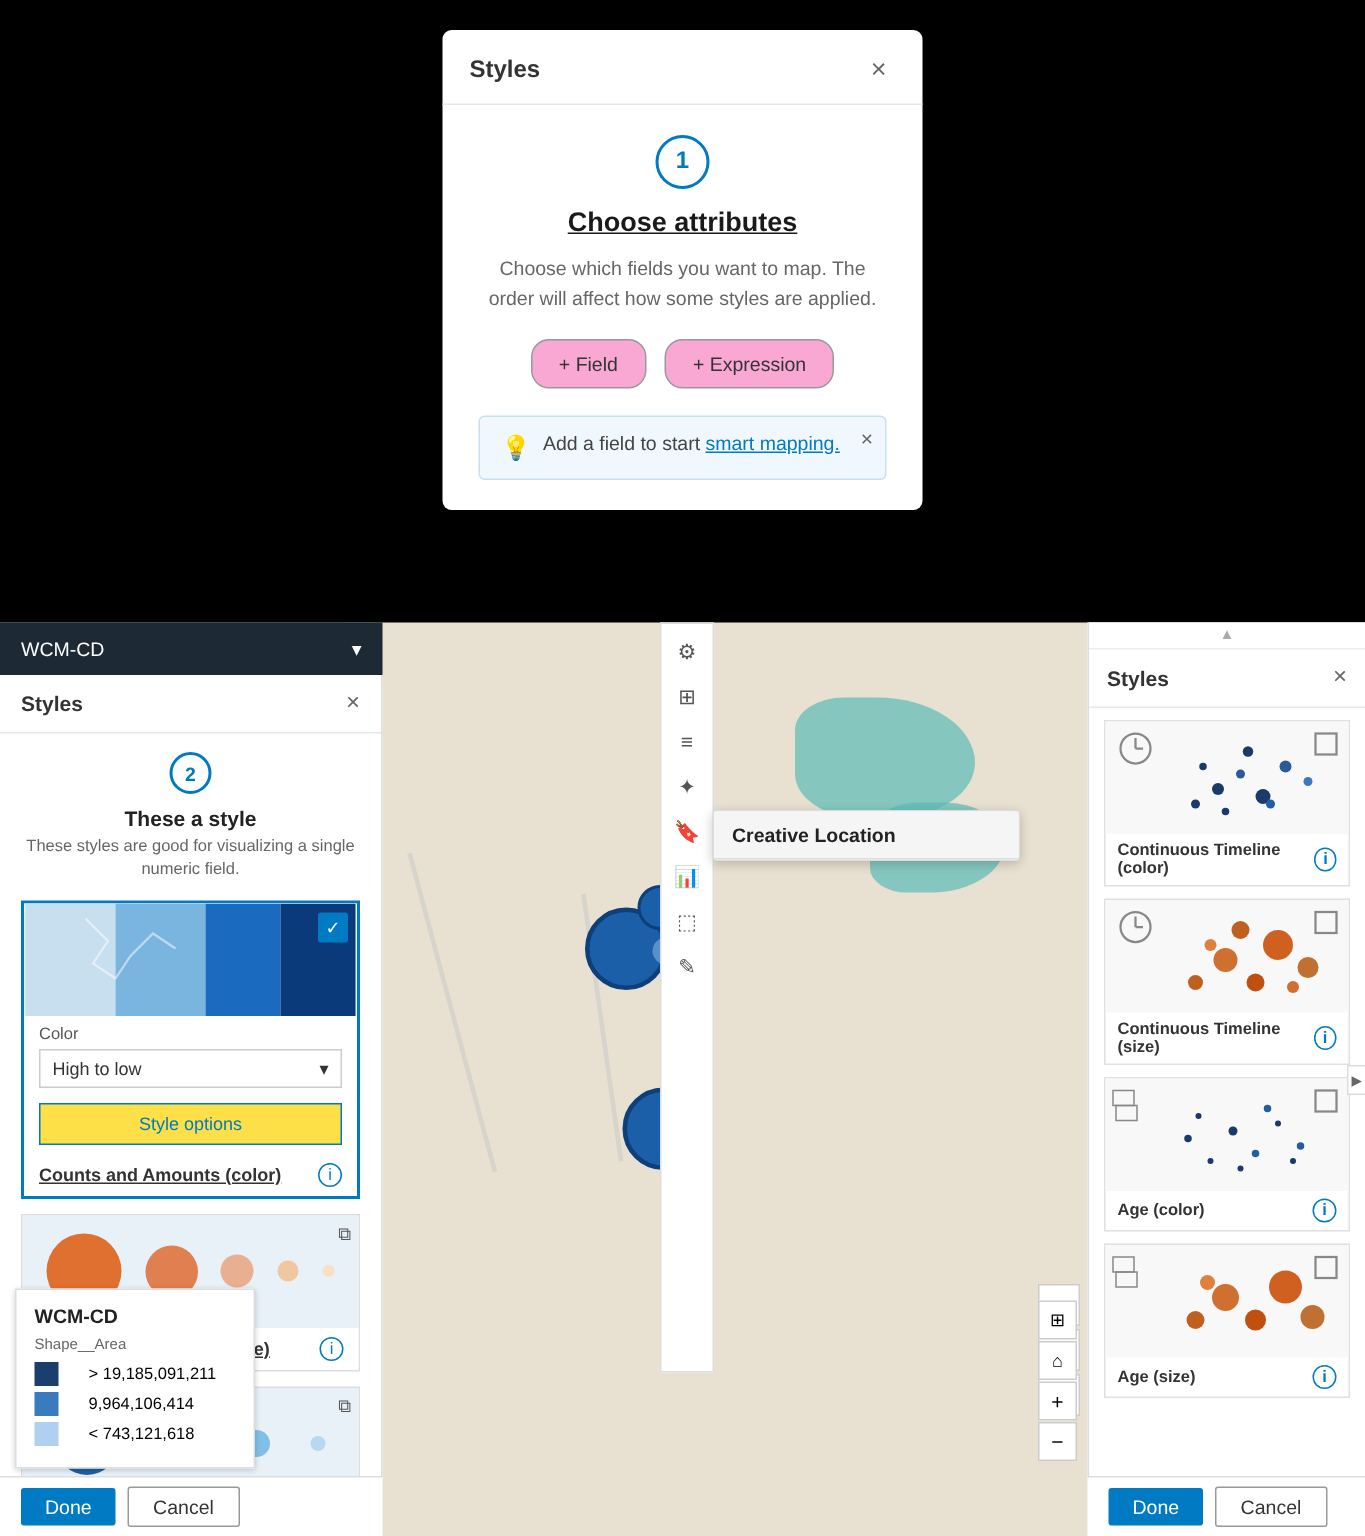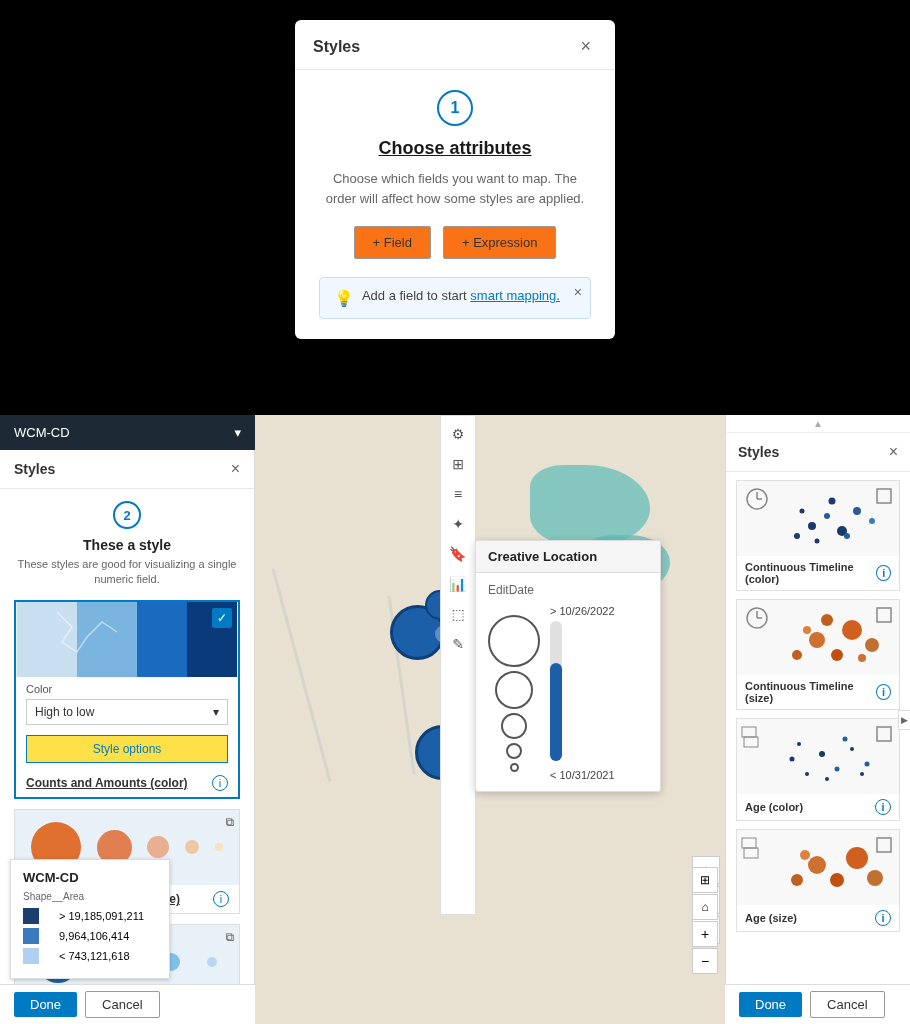--- a/index.html
+++ b/index.html
@@ -153,26 +153,26 @@
 
     .button-row {
       display: flex;
       gap: 12px;
       justify-content: center;
       margin-bottom: 18px;
     }
 
     .outline-btn {
       border: 1px solid #999;
-      background: #f97316;
+      background: #f9a8d4;
       color: #333;
       padding: 8px 18px;
       font-size: 13px;
       cursor: pointer;
-      border-radius: 2px;
+      border-radius: 12px;
       display: flex;
       align-items: center;
       gap: 5px;
     }
 
     .smart-mapping-hint {
       background: #f0f7ff;
       border: 1px solid #c8dff0;
       border-radius: 4px;
       padding: 10px 14px;
@@ -513,21 +513,21 @@
       color: #555;
       font-size: 14px;
       cursor: pointer;
     }
 
     
     .location-popup {
       position: absolute;
       top: 540px;
       left: 475px;
-      width: 186px;
+      width: 205px;
       background: #fff;
       border: 1px solid #ddd;
       box-shadow: 0 2px 8px rgba(0,0,0,0.2);
       border-radius: 3px;
       z-index: 20;
     }
 
     .popup-header {
       background: #f5f5f5;
       padding: 8px 12px;
@@ -837,39 +837,20 @@
   <div class="toolbar-icon">≡</div>
   <div class="toolbar-icon">✦</div>
   <div class="toolbar-icon">🔖</div>
   <div class="toolbar-icon">📊</div>
   <div class="toolbar-icon">⬚</div>
   <div class="toolbar-icon">✎</div>
 </div>
 
 <div class="location-popup">
   <div class="popup-header">Creative Location</div>
-  <div class="popup-body">
-    <div class="popup-field-label">EditDate</div>
-    <div class="popup-slider-area">
-      <div class="popup-circles">
-        <div class="popup-circle" style="width:52px;height:52px;"></div>
-        <div class="popup-circle" style="width:38px;height:38px;"></div>
-        <div class="popup-circle" style="width:26px;height:26px;"></div>
-        <div class="popup-circle" style="width:16px;height:16px;"></div>
-        <div class="popup-circle" style="width:9px;height:9px;"></div>
-      </div>
-      <div style="display:flex;flex-direction:column;align-items:flex-start;gap:4px;">
-        <div class="popup-date-top">&gt; 10/26/2022</div>
-        <div class="popup-slider-track">
-          <div class="popup-slider-fill" style="height:70%;"></div>
-        </div>
-        <div class="popup-date-bottom">&lt; 10/31/2021</div>
-      </div>
-    </div>
-  </div>
 </div>
 
 <div class="nav-controls">
   <button class="nav-btn">+</button>
   <button class="nav-btn">−</button>
   <button class="nav-btn">⌂</button>
 </div>
 
 <div style="position:absolute;bottom:80px;right:190px;display:flex;flex-direction:column;gap:2px;">
   

